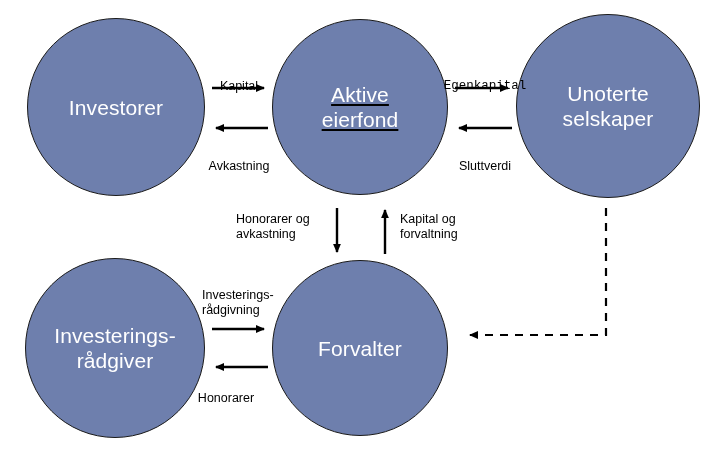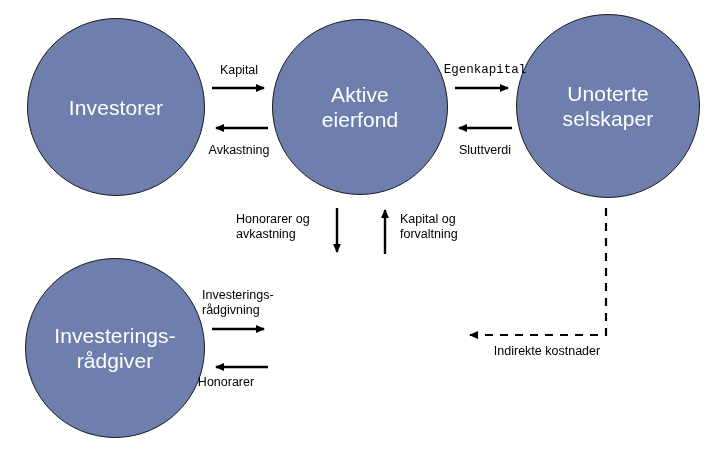--- a/index.html
+++ b/index.html
@@ -40,20 +40,21 @@
   .edge-label {
     position: absolute;
     color: #000000;
     font-size: 12.5px;
     line-height: 15px;
     font-family: "Liberation Sans", sans-serif;
     white-space: pre-line;
   }
   .edge-label.center {
     text-align: center;
+    margin-top: 16px;
   }
   .edge-label.left {
     text-align: left;
   }
   svg.arrows {
     position: absolute;
     left: 0;
     top: 0;
     width: 719px;
     height: 468px;
@@ -62,35 +63,38 @@
 </style>
 </head>
 <body>
 
 <div id="canvas">
 
   <div class="node" style="left:27px; top:18px; width:178px; height:178px;">
     <span class="node-label">Investorer</span>
   </div>
 
-  <div class="node" style="left:272px; top:19px; width:176px; height:176px;">
+  <div class="node" style="left:272px; top:19px; width:176px; height:176px;text-decoration:underline;">
     <span class="node-label">Aktive
 eierfond</span>
   </div>
 
   <div class="node" style="left:516px; top:14px; width:184px; height:184px;text-align:center;">
     <span class="node-label">Unoterte
 selskaper</span>
   </div>
 
   <div class="node" style="left:25px; top:258px; width:180px; height:180px;">
     <span class="node-label">Investerings-
 rådgiver</span>
   </div>
 
+  <div class="node" style="left:272px; top:260px; width:176px; height:176px;">
+    <span class="node-label">Forvalter</span>
+  </div>
 
   <svg class="arrows" viewBox="0 0 719 468" xmlns="http://www.w3.org/2000/svg">
     <defs>
       <marker id="ah" markerWidth="9" markerHeight="9" refX="8" refY="4.5" orient="auto" markerUnits="userSpaceOnUse">
         <path d="M0,0.6 L9,4.5 L0,8.4 z" fill="#000000"></path>
       </marker>
     </defs>
 
     <g>
       <line x1="212" y1="88" x2="264" y2="88" stroke="#000000" stroke-width="2.4" marker-end="url(#ah)"></line>
@@ -141,15 +145,14 @@
 forvaltning</div>
 
   <div class="edge-label left" style="left:236px; top:212px; width:96px;">Honorarer og
 avkastning</div>
 
   <div class="edge-label left" style="left:202px; top:288px; width:96px;">Investerings-
 rådgivning</div>
 
   <div class="edge-label center" style="left:188px; top:375px; width:76px;">Honorarer</div>
 
-  <div class="edge-label center" style="left:480px; top:344px; width:134px;">Indirekte kostnader</div>
 
 </div>
 
 </body></html>

